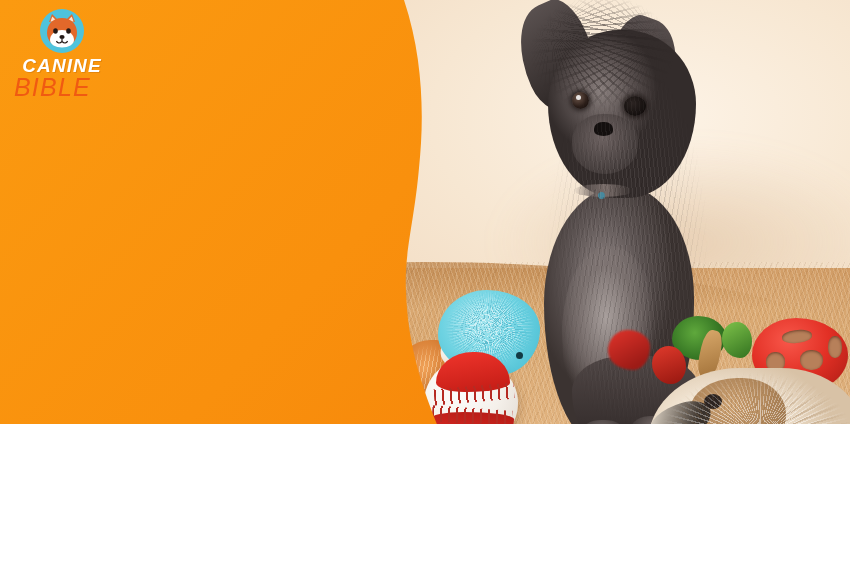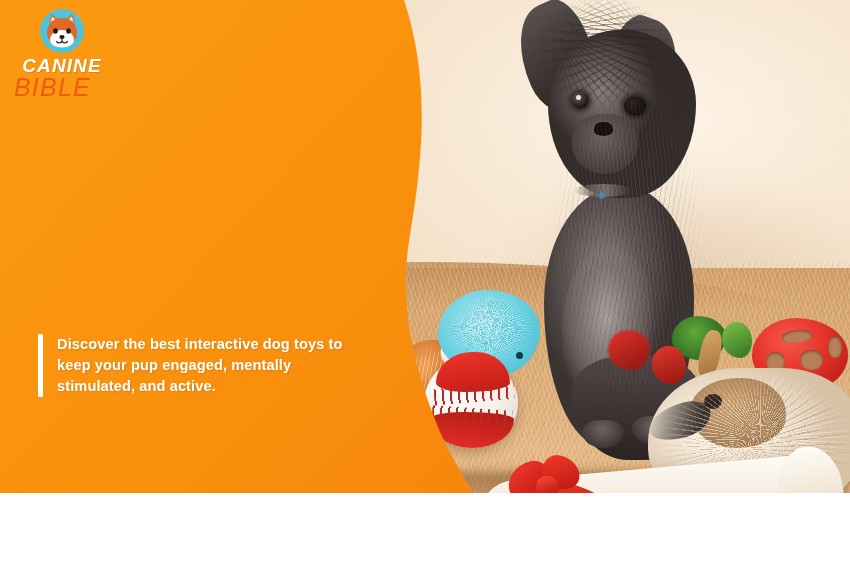--- a/index.html
+++ b/index.html
@@ -8,21 +8,21 @@
     padding: 0;
     background: #ffffff;
   }
   body {
     font-family: "Liberation Sans", sans-serif;
   }
 
   .banner {
     position: relative;
     width: 850px;
-    height: 493px;
+    height: 424px;
     overflow: hidden;
     background: #737373;
   }
 
   
   .photo {
     position: absolute;
     inset: 0;
     overflow: hidden;
   }
@@ -658,19 +658,15 @@
         <path d="M23 33.5 C20.5 36 18 35 17.5 33" stroke="#231916" stroke-width="1.2" fill="none"></path>
         <path d="M23 33.5 C25.5 36 28 35 28.5 33" stroke="#231916" stroke-width="1.2" fill="none"></path>
       </svg>
       <span class="logo-canine">CANINE</span>
       <span class="logo-bible-wrap">
         <span class="logo-bible">BIBLE</span>
       </span>
     </div>
 
 
-    <div class="subwrap">
-      <div class="sub-bar"></div>
-      <p class="subtitle">Discover the best interactive dog toys to keep your pup engaged, mentally stimulated, and active.</p>
-    </div>
 
   </div>
 </div>
 
 </body></html>

